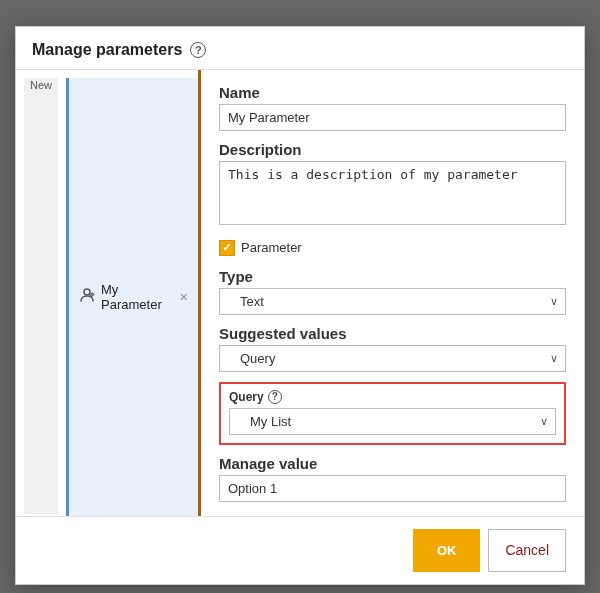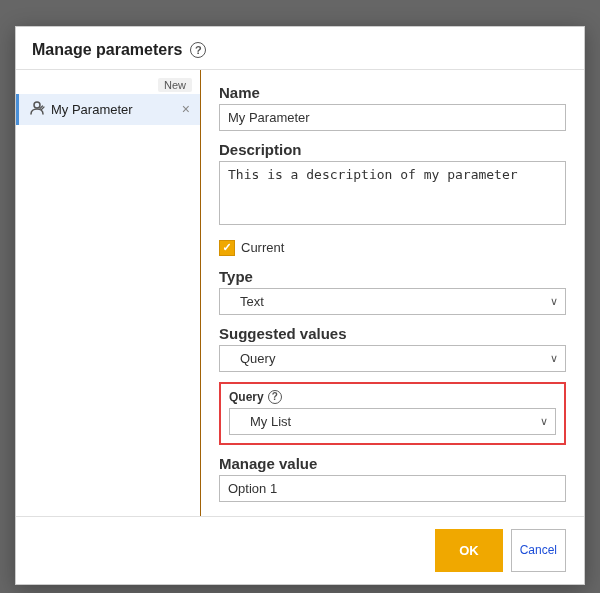--- a/index.html
+++ b/index.html
@@ -56,24 +56,23 @@
     }
 
     .dialog-body {
       display: flex;
       flex: 1;
     }
 
     
     .left-panel {
       width: 185px;
-      border-right: 1px solid #a16207;
+      border-right: 3px solid #a16207;
       padding-top: 8px;
       display: flex;
-      flex-direction: column;
     }
 
     .new-badge-row {
       display: flex;
       justify-content: flex-end;
       padding: 0 8px 2px 8px;
     }
 
     .new-badge {
       background: #f0f0f0;
@@ -253,24 +252,24 @@
       color: #fff;
       border: none;
       padding: 14px 24px;
       font-size: 13px;
       font-weight: 600;
       cursor: pointer;
     }
 
     .btn-cancel {
       background: #fff;
-      color: #1d4ed8;
+      color: #7f1d1d;
       border: 1px solid #bbb;
-      padding: 6px 8px;
-      font-size: 12px;
+      padding: 6px 16px;
+      font-size: 14px;
       cursor: pointer;
     }
   </style>
 </head>
 <body>
 
 <div class="dialog">
 
   <div class="dialog-header">
     <span class="dialog-title">Manage parameters</span>
@@ -306,21 +305,21 @@
 
       <div>
         <div class="field-label">Description</div>
         <textarea class="field-textarea" style="">This is a description of my parameter</textarea>
       </div>
 
       <div class="required-row">
         <div class="checkbox-required">
           <span class="checkmark">✓</span>
         </div>
-        <span class="required-label">Current</span>
+        <span class="required-label">Parameter</span>
       </div>
 
       <div>
         <div class="field-label">Type</div>
         <div class="select-wrapper">
           <select class="field-select">
             <option>Text</option>
           </select>
           <span class="select-arrow">∨</span>
         </div>

